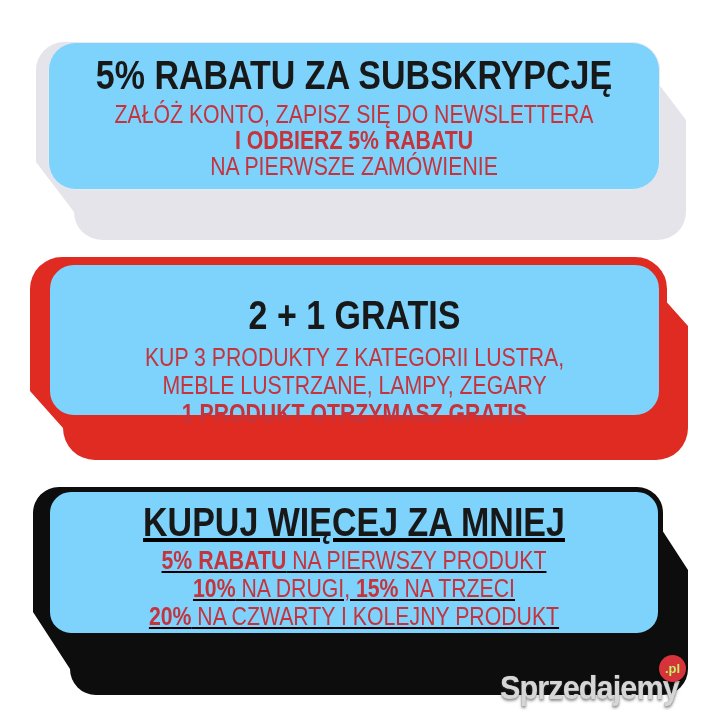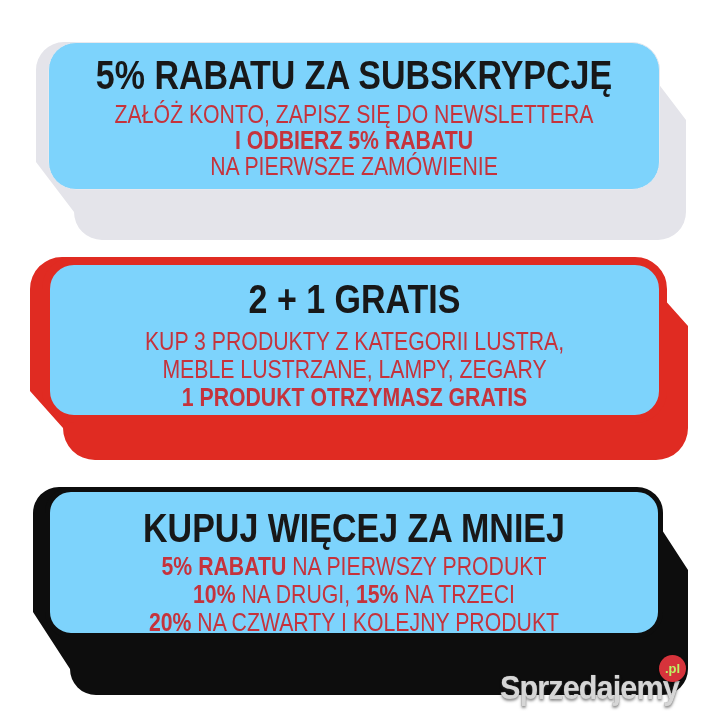--- a/index.html
+++ b/index.html
@@ -28,30 +28,31 @@
     width:612px; height:148px; border:1px solid #e9e9ee; border-radius:28px;
     padding-top:10px;
   }
   .c1 .title { margin-bottom:4px; }
   .c1 .line { line-height:26px; }
 
   
   .c2 { left:30px; top:257px; width:658px; height:203px; }
   .c2 .face {
     width:625px; height:166px; border:8px solid #e02b22; border-radius:32px;
-    padding-top:12px;
+    padding-top:28px;
   }
   .c2 .title { margin-bottom:6px; }
   .c2 .line { line-height:28px; }
 
   
   .c3 { left:33px; top:487px; width:655px; height:208px; }
   .c3 .face {
     width:618px; height:151px; border:5px solid #0d0d0d; border-radius:26px;
-    padding-top:14px;
+    padding-top:8px;
+    text-decoration:underline;
   }
   .c3 .title { margin-bottom:2px; }
   .c3 .line { line-height:28px; }
 
   
   .watermark { position:absolute; left:500px; top:655px; width:192px; height:58px; }
   .brand {
     position:absolute; left:0; top:13px; white-space:nowrap;
     font-size:34px; font-weight:bold; letter-spacing:-1px; color:#d6d6d6;
     text-shadow:0 2px 3px rgba(50,50,50,0.55), 0 0 1px #9a9a9a;

